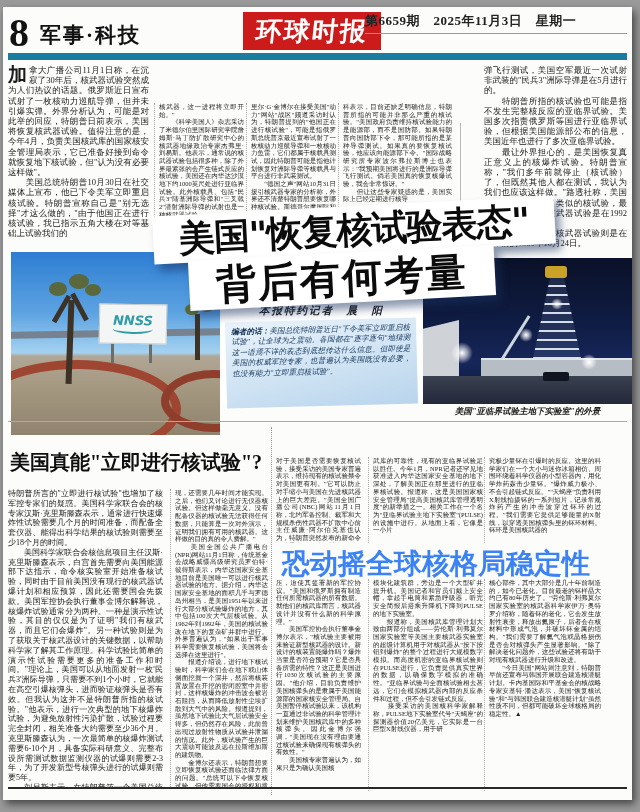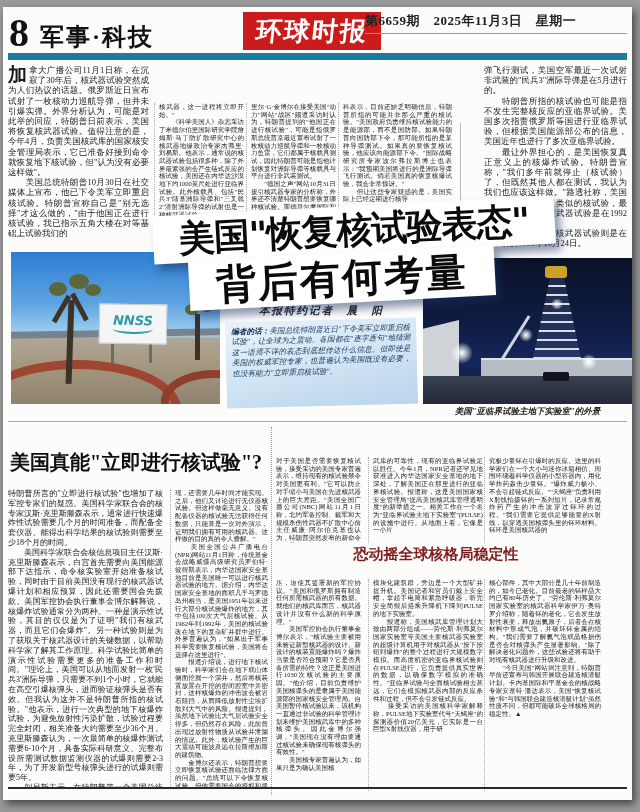--- a/index.html
+++ b/index.html
@@ -3,21 +3,21 @@
 <meta charset="utf-8">
 <style>
   html,body{margin:0;padding:0;}
   body{width:640px;height:812px;background:#9a9a9a;overflow:hidden;
        font-family:"Liberation Serif","DejaVu Serif",serif;}
   .abs{position:absolute;}
   .page{position:absolute;left:3px;top:7px;width:629px;height:793px;background:#fcfcfa;
         box-shadow:3px 4px 8px rgba(0,0,0,.55);}
   
   .pagenum{left:6px;top:6px;font-size:40px;font-weight:bold;line-height:40px;color:#111;}
-  .secname{left:37px;top:14px;font-size:24px;font-weight:bold;letter-spacing:2px;color:#111;}
+  .secname{left:37px;top:14px;font-size:21px;font-weight:bold;letter-spacing:2px;color:#111;}
   .masthead{left:240px;top:5px;width:138px;height:38px;background:#cb1b1b;color:#fff;
             display:flex;align-items:center;justify-content:center;}
   .masthead span{font-size:26px;font-weight:bold;letter-spacing:2px;transform:skewX(-6deg);}
   .hdr-right{left:362px;top:5px;width:262px;border-bottom:1px solid #999;padding-bottom:3px;}
   .hdr-line1{font-size:13px;font-weight:bold;color:#222;letter-spacing:.5px;}
   .hdr-line2{font-size:8.5px;color:#333;margin-top:4px;}
   .tealbar{left:5px;top:46px;width:619px;height:7px;background:#1a7da0;}
   
   .toparticle{left:5px;top:56px;width:619px;height:200px;}
   .art-title{left:146px;top:2px;width:332px;text-align:center;font-size:25px;font-weight:bold;
@@ -33,21 +33,21 @@
         display:flex;align-items:center;justify-content:center;z-index:6;}
   .band-t{font-family:"DejaVu Sans","Liberation Sans",sans-serif;font-weight:900;color:#0b0b0b;
           letter-spacing:-1px;
           text-shadow:-2px -2px 0 #fff,2px -2px 0 #fff,-2px 2px 0 #fff,2px 2px 0 #fff,
                       -3px 0 0 #fff,3px 0 0 #fff,0 -3px 0 #fff,0 3px 0 #fff;}
   .band1{left:150px;top:199px;width:402px;height:48px;}
   .band1 .band-t{font-size:36px;}
   .band2{left:186px;top:246px;width:306px;height:50px;}
   .band2 .band-t{font-size:40px;letter-spacing:2px;}
   
-  .photoL{left:8px;top:245px;width:209px;height:152px;overflow:hidden;
+  .photoL{left:8px;top:245px;width:209px;height:183px;overflow:hidden;
           background:linear-gradient(180deg,#2d7dd2 0%,#5ea4e2 34%,#a5d2f0 55%,#b0a696 57%,#a4977f 75%,#8f836f 100%);}
   .mounts{left:0;top:78px;width:209px;height:7px;background:#76828f;transform:skewY(-1deg);}
   .brick1{left:-38px;top:108px;width:190px;height:80px;border:9px solid #9e4632;border-radius:50%;}
   .brick2{left:150px;top:118px;width:90px;height:46px;border:8px solid #8f3e2c;border-radius:50%;}
   .trunk{background:#3d3226;}
   .tuft{background:#5a683b;border-radius:50%;}
   .nnss-sign{left:88px;top:52px;width:66px;height:38px;background:#f3f6f5;border:1px solid #c6cccc;
              transform:rotate(1deg);text-align:center;z-index:2;}
   .nnss-sign .nnss{font-family:"DejaVu Sans",sans-serif;font-weight:bold;font-style:italic;
                    font-size:13px;color:#2e9aa8;line-height:14px;margin-top:9px;}
@@ -81,21 +81,21 @@
   
   .bottom{left:5px;top:420px;width:619px;height:372px;}
   .sec-title-left{left:0;top:22px;width:256px;text-align:center;font-size:20px;font-weight:bold;
                   color:#0f0f0f;}
   .b1{left:0;top:62px;width:155px;height:300px;font-size:8px;line-height:9.8px;}
   .b2{left:162px;top:62px;width:93px;height:300px;}
   .rblock{left:263px;top:0;width:326px;height:368px;border-left:1px dotted #999;}
   .rt1{left:4px;top:30px;width:85px;height:86px;}
   .rt2{left:96px;top:30px;width:110px;height:86px;}
   .rt3{left:212px;top:30px;width:112px;height:86px;}
-  .sec-title-right{left:4px;top:118px;width:320px;text-align:center;font-size:15px;font-weight:bold;color:#7f1d1d;}
+  .sec-title-right{left:4px;top:118px;width:320px;text-align:center;font-size:28px;font-weight:bold;color:#3b82f6;}
   .rb1{left:4px;top:152px;width:85px;height:212px;}
   .rb2{left:96px;top:152px;width:110px;height:212px;}
   .rb3{left:212px;top:152px;width:112px;height:212px;}
   .bottomline{left:5px;top:780px;width:619px;height:2px;background:#2a2a2a;}
   .vrule-top{left:455px;top:60px;width:1px;height:190px;background:#bbb;}
 </style>
 </head>
 <body>
 
 <div class="page">

